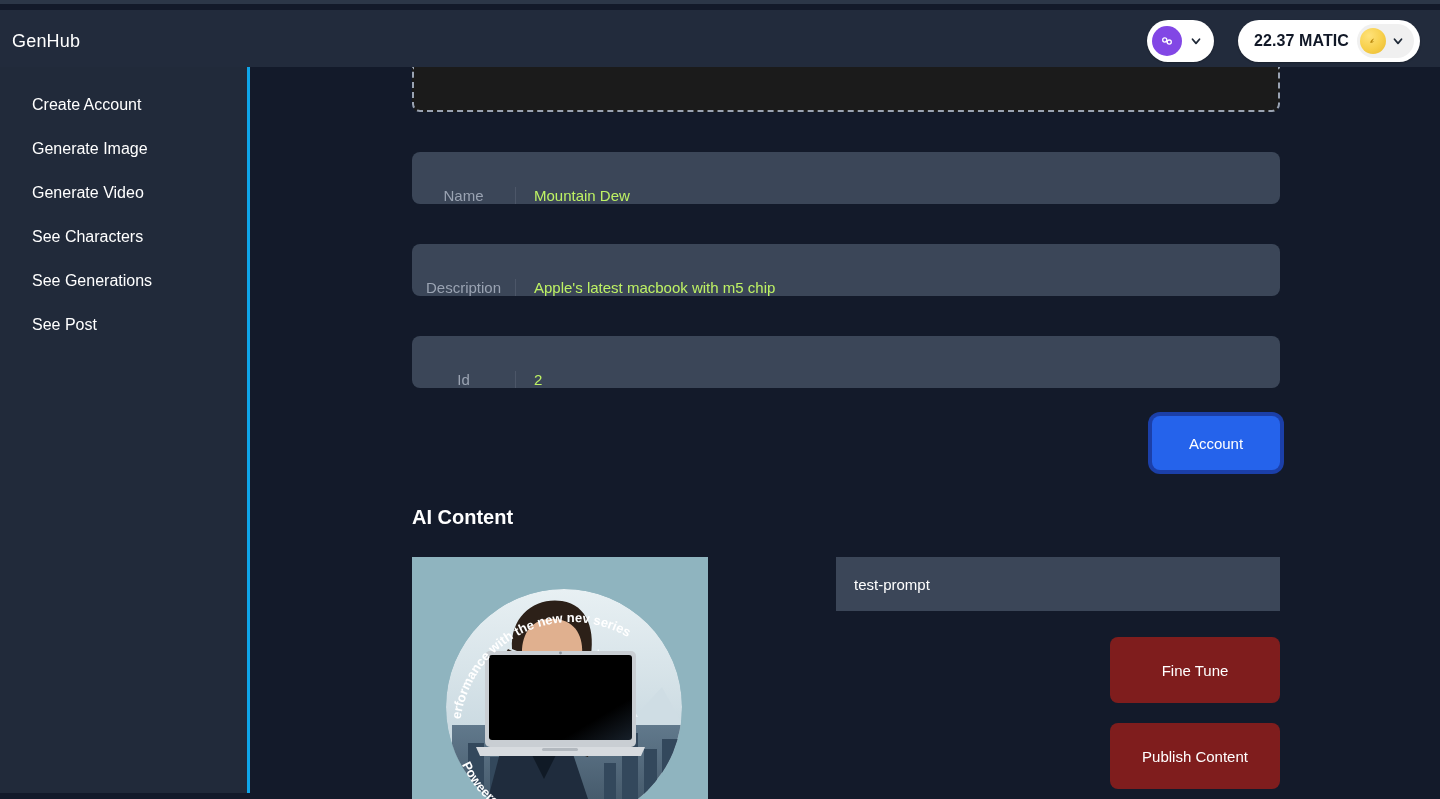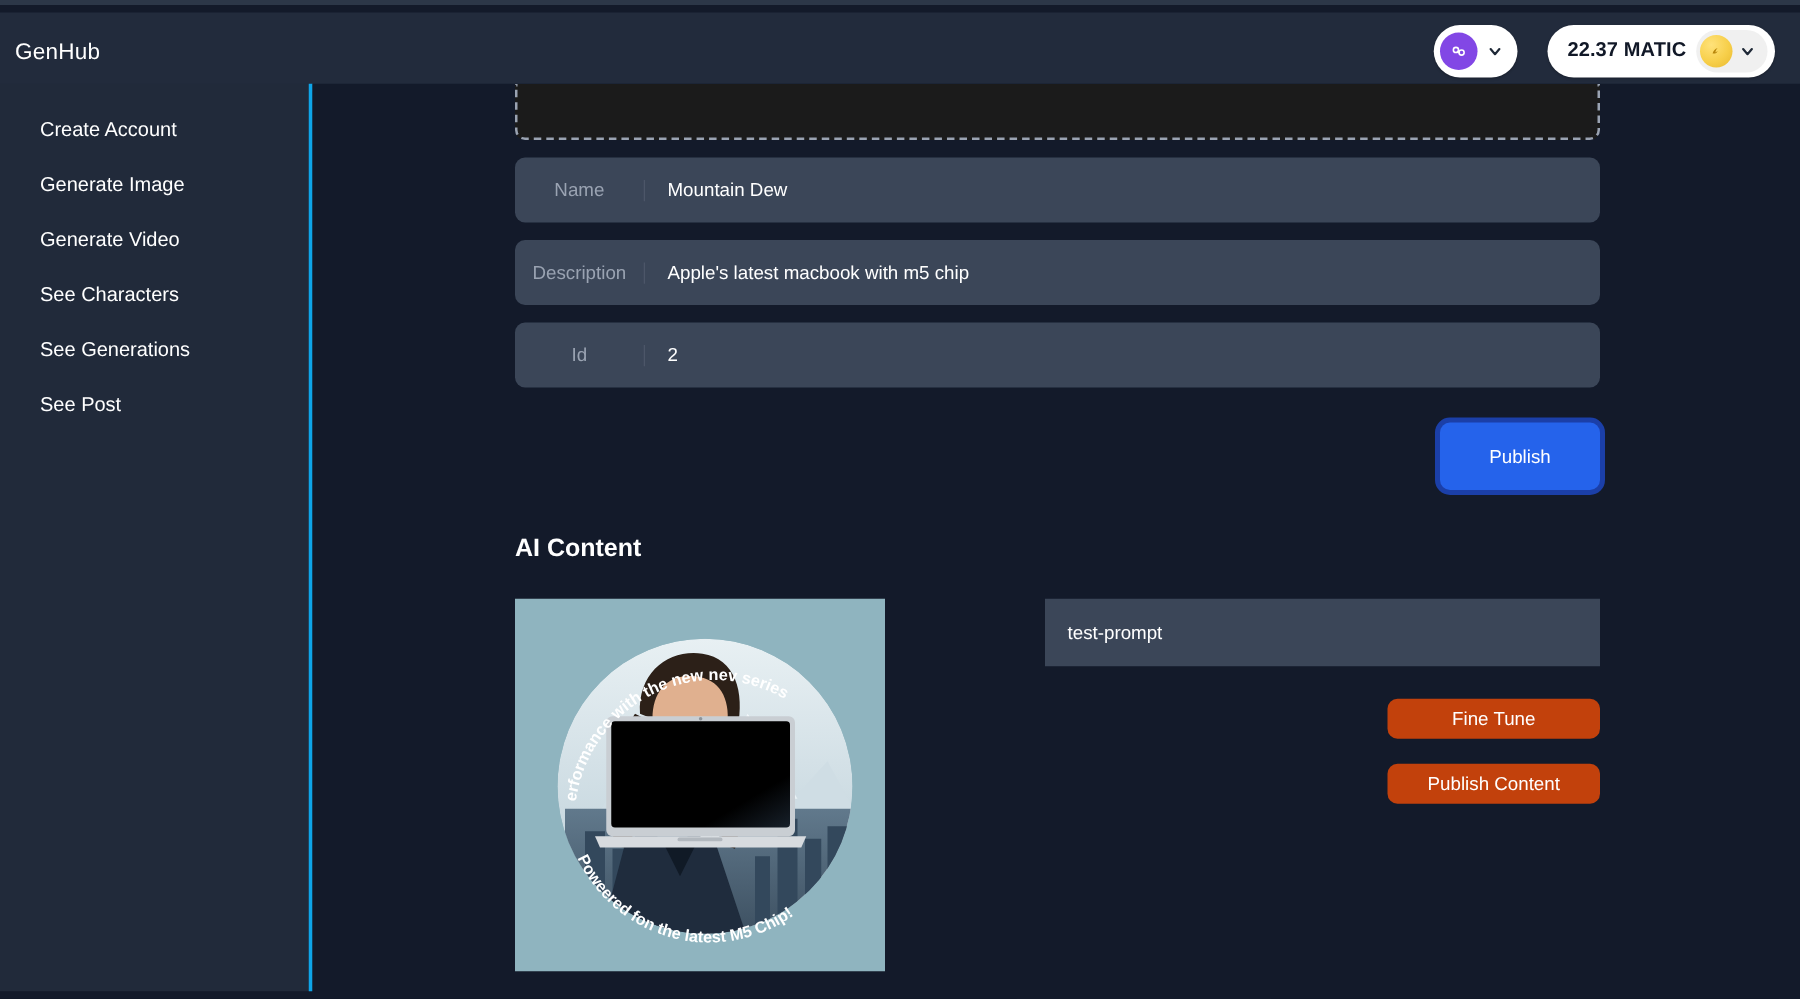--- a/index.html
+++ b/index.html
@@ -79,33 +79,33 @@
   }
   .dropzone {
     height: 45px; margin-top: 0;
     background: #1b1b1b;
     border: 2px dashed #9aa3b2;
     border-top: none;
     border-radius: 0 0 8px 8px;
   }
 
   .row {
-    display: flex; align-items: center;
+    display: flex; align-items: flex-end;
     background: #3b4658; border-radius: 8px;
-    height: 52px; margin-top: 14px; overflow: hidden;
+    height: 52px; margin-top: 40px; overflow: hidden;
   }
   .row-label {
     width: 104px; flex: none;
     display: flex; align-items: center; justify-content: center;
     color: #9aa3b2; font-size: 15px;
     border-right: 1px solid #4c5668;
   }
   .row-value {
     flex: 1; display: flex; align-items: center;
-    color: #ffffff; font-size: 15px; padding-left: 18px;
+    color: #bef264; font-size: 15px; padding-left: 18px;
   }
 
   .btn-row { display: flex; justify-content: flex-end; margin-top: 28px; }
   .btn {
     border: none; cursor: pointer; color: #ffffff;
     font-family: "Liberation Sans", sans-serif;
     font-size: 15px; border-radius: 8px;
   }
   .btn-generate {
     width: 128px; height: 54px;
@@ -126,22 +126,22 @@
   }
 
   .right-col { flex: 1; display: flex; flex-direction: column; }
   .prompt-box {
     background: #3b4658; border-radius: 0;
     height: 54px; display: flex; align-items: center;
     padding-left: 18px; color: #ffffff; font-size: 15px;
   }
   .btn-stack { display: flex; flex-direction: column; align-items: flex-end; gap: 20px; margin-top: 26px; }
   .btn-action {
-    width: 170px; height: 32px;
-    background: #c2410c; border-radius: 8px;
+    width: 170px; height: 66px;
+    background: #7f1d1d; border-radius: 8px;
   }
 </style>
 </head>
 <body>
 
 <div class="app">
 
   <div class="topstrip"></div>
 
   <div class="header">
@@ -205,21 +205,21 @@
       <div class="row-label">Description</div>
       <div class="row-value">Apple's latest macbook with m5 chip</div>
     </div>
 
     <div class="row">
       <div class="row-label">Id</div>
       <div class="row-value">2</div>
     </div>
 
     <div class="btn-row">
-      <button class="btn btn-generate">Publish</button>
+      <button class="btn btn-generate">Account</button>
     </div>
 
     <div class="section-title">AI Content</div>
 
     <div class="content-area">
 
       <div class="gen-image">
         <svg width="296" height="298" viewBox="0 0 296 298">
           <defs>
             <clipPath id="circ">

